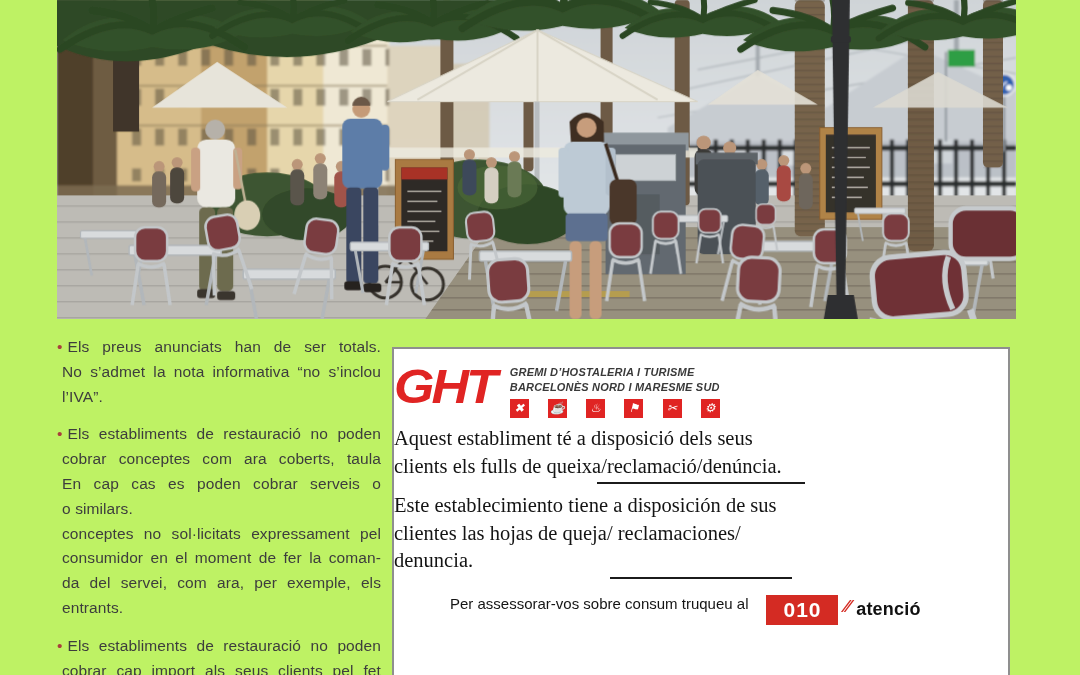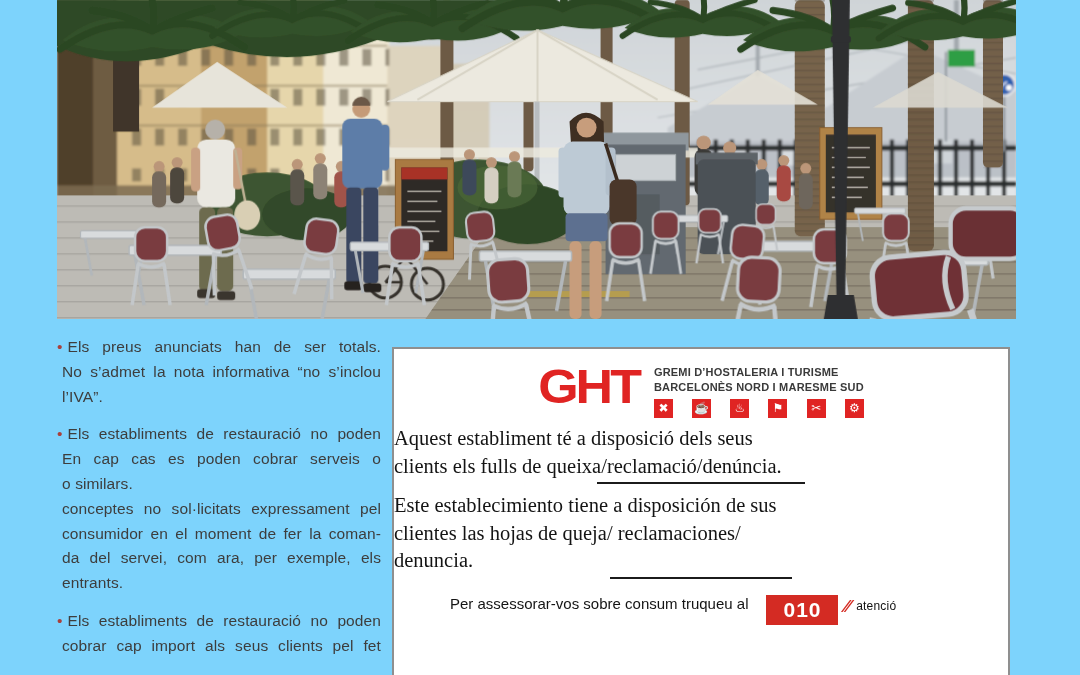--- a/index.html
+++ b/index.html
@@ -1,50 +1,50 @@
 <!DOCTYPE html>
 <html><head>
 <meta charset="utf-8">
 <style>
   html,body{margin:0;padding:0;background:#fff;}
-  .page{position:relative;width:1080px;height:675px;background:#7dd3fc;overflow:hidden;
+  .page{position:relative;width:1080px;height:675px;background:#bef264;overflow:hidden;
         font-family:"Liberation Sans",sans-serif;}
   
   .photo{position:absolute;left:57px;top:0;width:959px;height:319px;overflow:hidden;background:#cfd3d6;}
   .photo svg{display:block;width:100%;height:100%;}
   
   .left-col{position:absolute;left:57px;top:335px;width:324px;color:#3d3d3d;
             font-size:15.5px;line-height:24.8px;letter-spacing:.1px;}
   .tline{text-align:justify;text-align-last:justify;white-space:normal;}
   .tline.last{text-align-last:left;}
   .tline.gap{margin-top:13px;}
   .bullet{color:#a8403c;padding-right:5px;}
   
   .notice{position:absolute;left:392px;top:347px;width:618px;height:345px;
           border:2px solid #8f8f8f;background:#fff;box-sizing:border-box;}
-  .logo-row{display:flex;justify-content:center;align-items:flex-start;gap:15px;margin-top:14px;height:50px;}
+  .logo-row{display:flex;justify-content:flex-start;align-items:flex-start;gap:15px;margin-top:14px;height:50px;font-style:italic;}
   .ght{font-size:52px;font-weight:900;color:#e02423;letter-spacing:-3px;line-height:46px;
        transform:scaleY(.94);font-family:"Liberation Sans",sans-serif;}
   .gremi{padding-top:2px;}
   .gremi-line{font-size:11px;font-weight:800;color:#3a3a3a;line-height:15px;letter-spacing:.2px;}
   .picto-row{display:flex;justify-content:space-between;margin-top:4px;width:100%;}
   .picto{width:19px;height:19px;background:#e02423;color:#fff;font-size:12px;line-height:19px;
          text-align:center;display:inline-block;}
   .bline{font-family:"Liberation Serif",serif;font-size:20.5px;line-height:27.5px;
          text-align:left;color:#141414;}
   .block-cat{margin-top:12px;}
   hr.div1{width:208px;border:none;border-top:2px solid #1b1b1b;margin:2px auto 8px;}
   hr.div2{width:182px;border:none;border-top:2px solid #1b1b1b;margin:2px auto 6px;}
   .box-footer{display:flex;align-items:flex-start;margin-top:4px;padding-left:56px;gap:18px;}
   .footer-text{font-family:Liberation Sans, sans-serif;font-size:15px;color:#141414;padding-top:10px;}
   .badge{display:flex;gap:6px;margin-top:10px;align-items:flex-start;}
   .badge-num{background:#d42b23;color:#fff;font-weight:800;font-size:21px;width:72px;height:30px;
              display:flex;align-items:center;justify-content:center;letter-spacing:1px;}
   .badge-mark{color:#d42b23;font-weight:900;font-size:17px;font-style:italic;padding-top:2px;}
-  .badge-label{font-weight:400;font-size:12px;color:#111;padding-top:4px;letter-spacing:.2px;}
+  .badge-label{font-weight:700;font-size:18px;color:#111;padding-top:4px;letter-spacing:.2px;}
 </style>
 </head>
 <body>
 
 <div class="page">
 
   <div class="photo">
     <svg viewBox="0 0 958 320" preserveAspectRatio="none" aria-hidden="true">
       <defs>
         <linearGradient id="sky" x1="0" y1="0" x2="0" y2="1">
@@ -303,20 +303,21 @@
   <div class="left-col">
 
       <div class="tline"><span class="bullet">•</span><span>Els preus anunciats han de ser totals.</span></div>
 
       <div class="tline"><span class="bullet"></span><span>No s’admet la nota informativa “no s’inclou</span></div>
 
       <div class="tline last"><span class="bullet"></span><span>l’IVA”.</span></div>
 
       <div class="tline gap"><span class="bullet">•</span><span>Els establiments de restauració no poden</span></div>
 
+      <div class="tline"><span class="bullet"></span><span>cobrar conceptes com ara coberts, taula</span></div>
 
       <div class="tline"><span class="bullet"></span><span>En cap cas es poden cobrar serveis o</span></div>
 
       <div class="tline last"><span class="bullet"></span><span>o similars.</span></div>
 
       <div class="tline"><span class="bullet"></span><span>conceptes no sol·licitats expressament pel</span></div>
 
       <div class="tline"><span class="bullet"></span><span>consumidor en el moment de fer la coman-</span></div>
 
       <div class="tline"><span class="bullet"></span><span>da del servei, com ara, per exemple, els</span></div>

